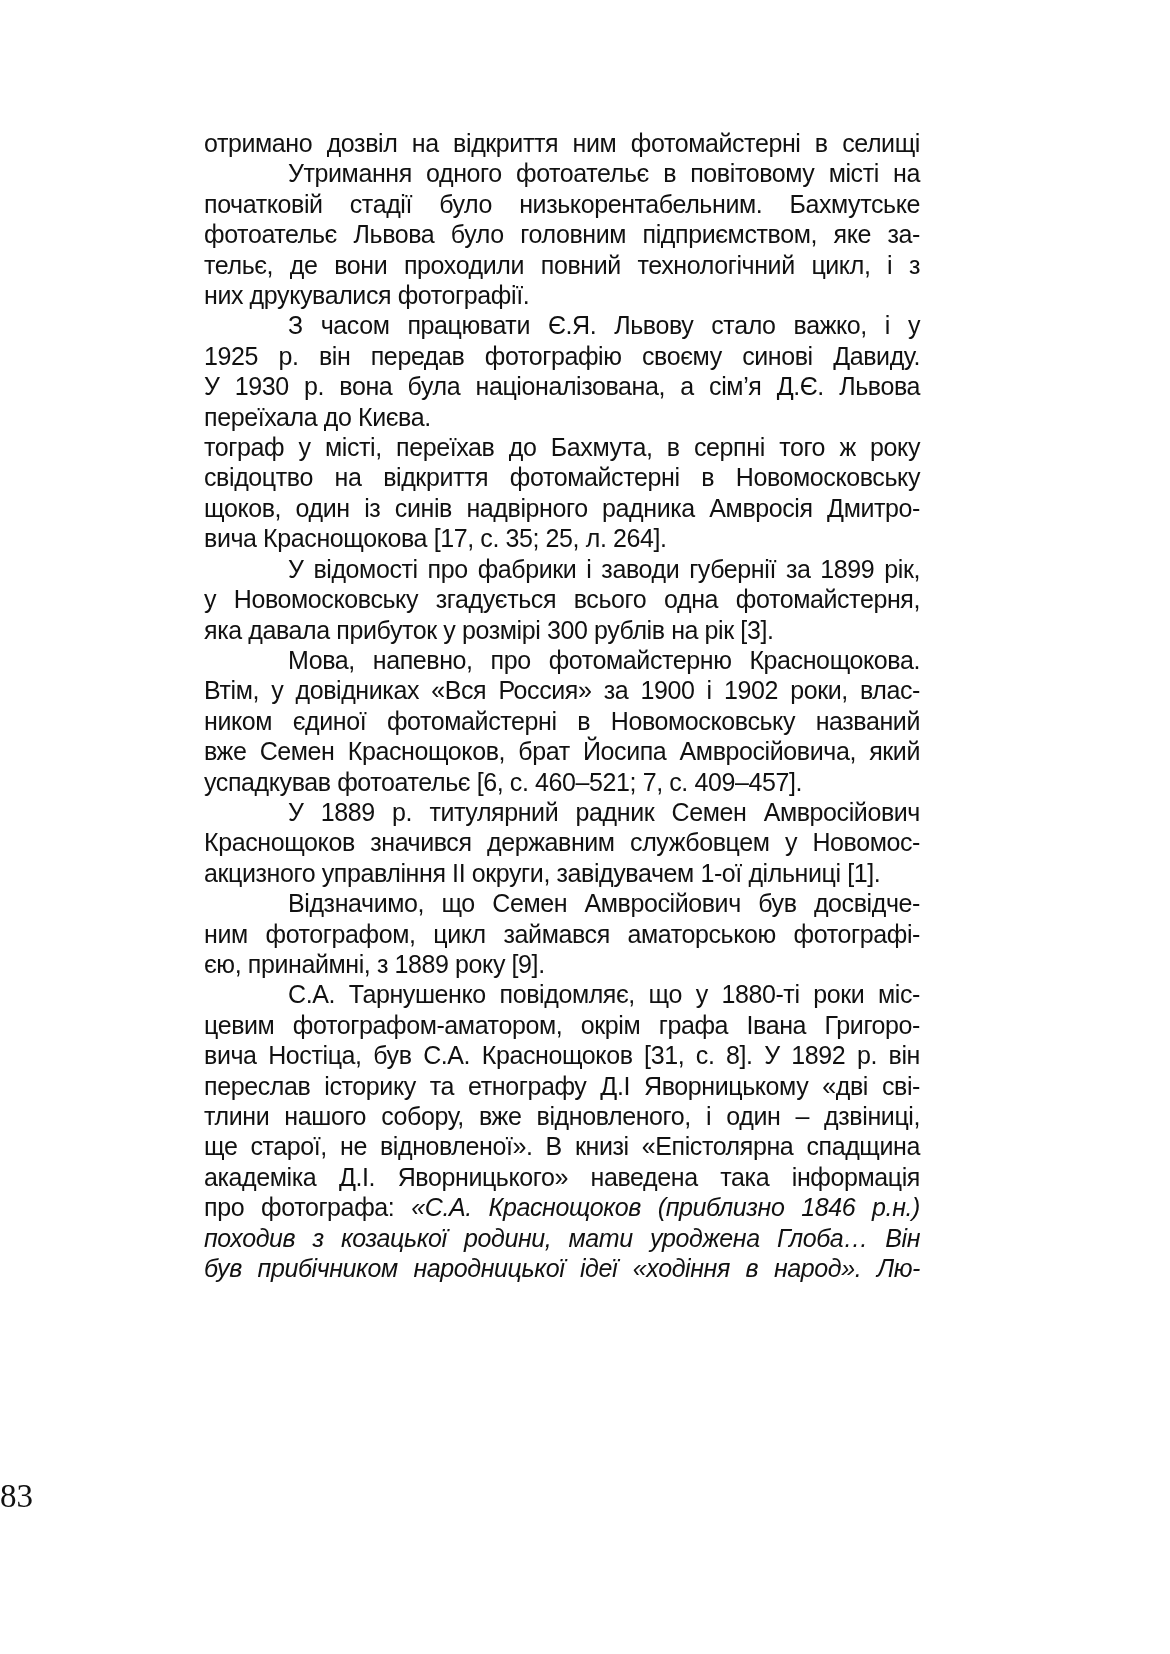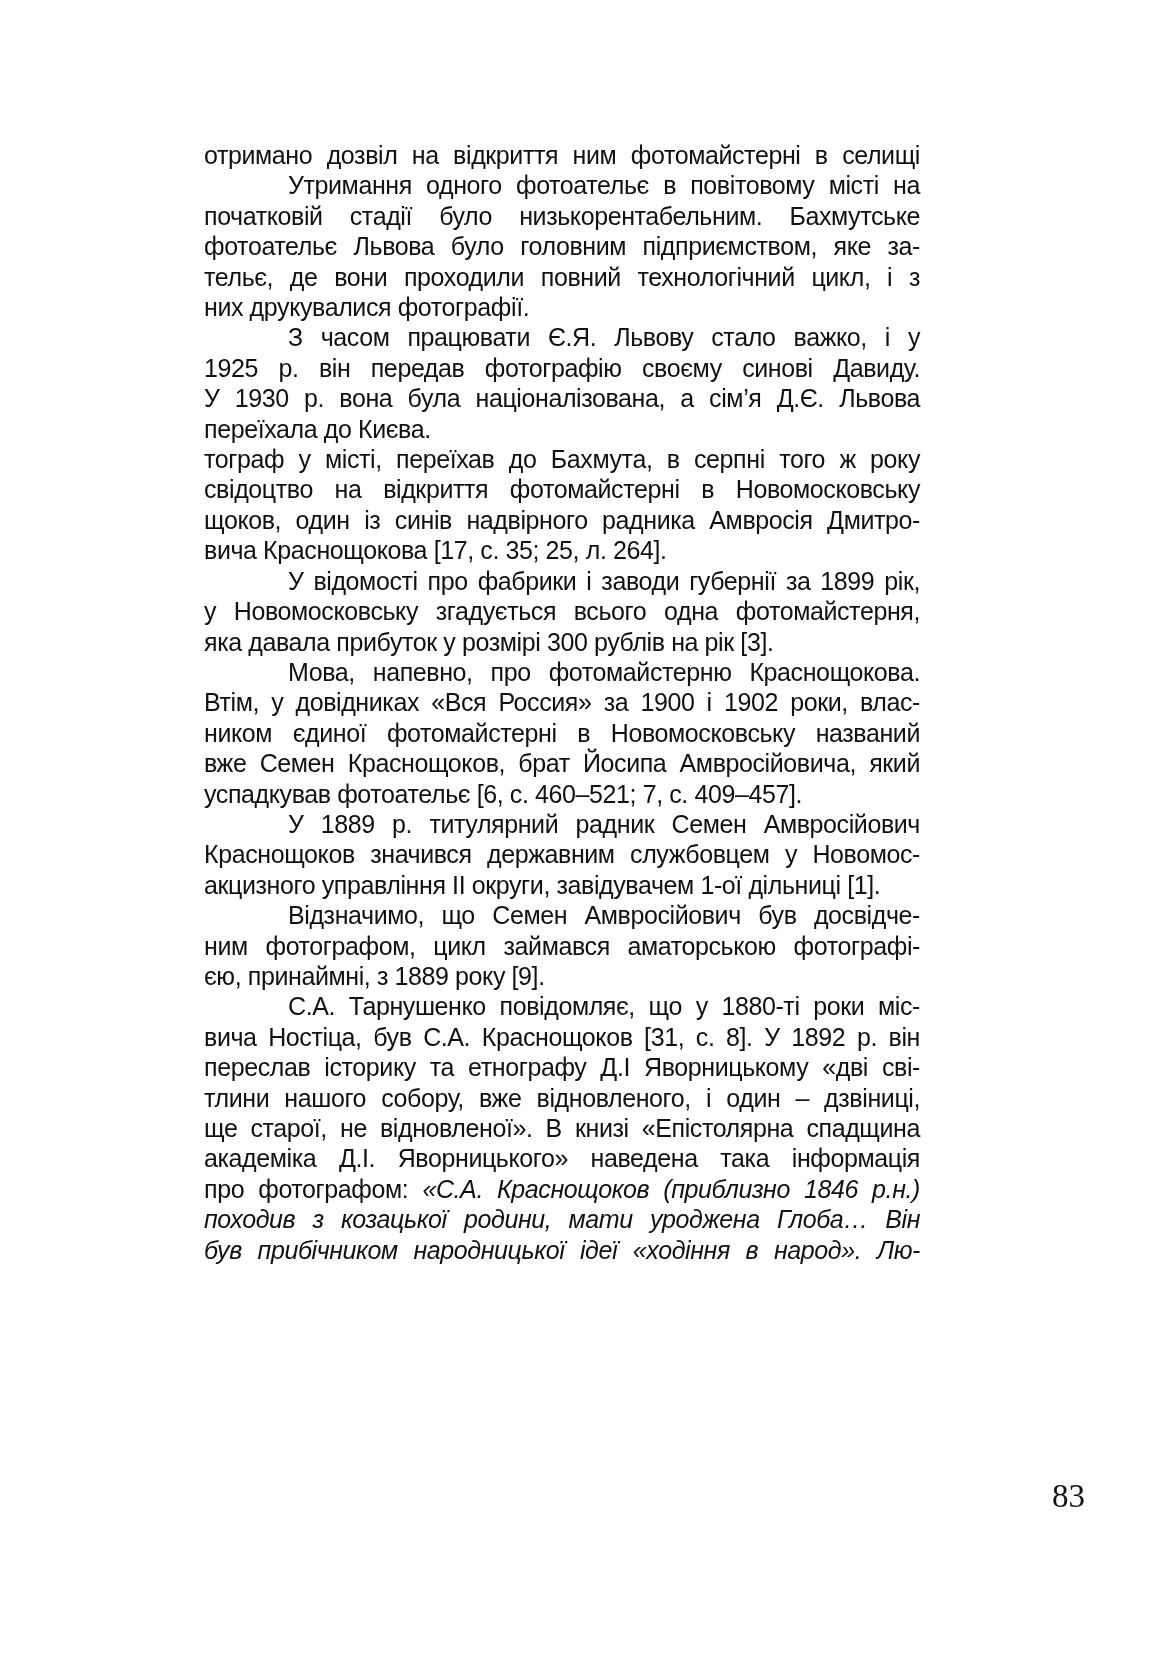--- a/index.html
+++ b/index.html
@@ -9,21 +9,21 @@
     }
     body {
       width: 1170px;
       height: 1654px;
       position: relative;
       overflow: hidden;
     }
     .page {
       position: absolute;
       left: 204px;
-      top: 140px;
+      top: 128px;
       width: 716px;
       color: #111111;
       font-family: "Liberation Sans", sans-serif;
       font-size: 25px;
       line-height: 30.4px;
     }
     .para {
       margin: 0;
       padding: 0;
     }
@@ -42,21 +42,21 @@
       padding-left: 84px;
     }
     .it {
       font-style: italic;
     }
     .page-number {
       position: absolute;
       left: 0;
       width: 1085px;
       top: 1478px;
-      text-align: right;
+      text-align: left;
       font-family: "Liberation Serif", serif;
       font-size: 33px;
       color: #111111;
     }
   </style>
 </head>
 <body>
 
 <div class="page">
 
@@ -107,25 +107,26 @@
   </div>
 
   <div class="para">
     <span class="line indent">Відзначимо, що Семен Амвросійович був досвідче-</span>
     <span class="line">ним фотографом, цикл займався аматорською фотографі-</span>
     <span class="line last">єю, принаймні, з 1889 року [9].</span>
   </div>
 
   <div class="para">
     <span class="line indent">С.А. Тарнушенко повідомляє, що у 1880-ті роки міс-</span>
+    <span class="line">цевим фотографом-аматором, окрім графа Івана Григоро-</span>
     <span class="line">вича Ностіца, був С.А. Краснощоков [31, с. 8]. У 1892 р. він</span>
     <span class="line">переслав історику та етнографу Д.І Яворницькому «дві сві-</span>
     <span class="line">тлини нашого собору, вже відновленого, і один – дзвіниці,</span>
     <span class="line">ще старої, не відновленої». В книзі «Епістолярна спадщина</span>
     <span class="line">академіка Д.І. Яворницького» наведена така інформація</span>
-    <span class="line"><span>про фотографом:</span> <span class="it">«С.А. Краснощоков (приблизно 1846 р.н.)</span></span>
+    <span class="line"><span>про фотографа:</span> <span class="it">«С.А. Краснощоков (приблизно 1846 р.н.)</span></span>
     <span class="line it">походив з козацької родини, мати уроджена Глоба… Він</span>
     <span class="line it">був прибічником народницької ідеї «ходіння в народ». Лю-</span>
   </div>
 
 </div>
 
 <div class="page-number">83</div>
 
 </body></html>

